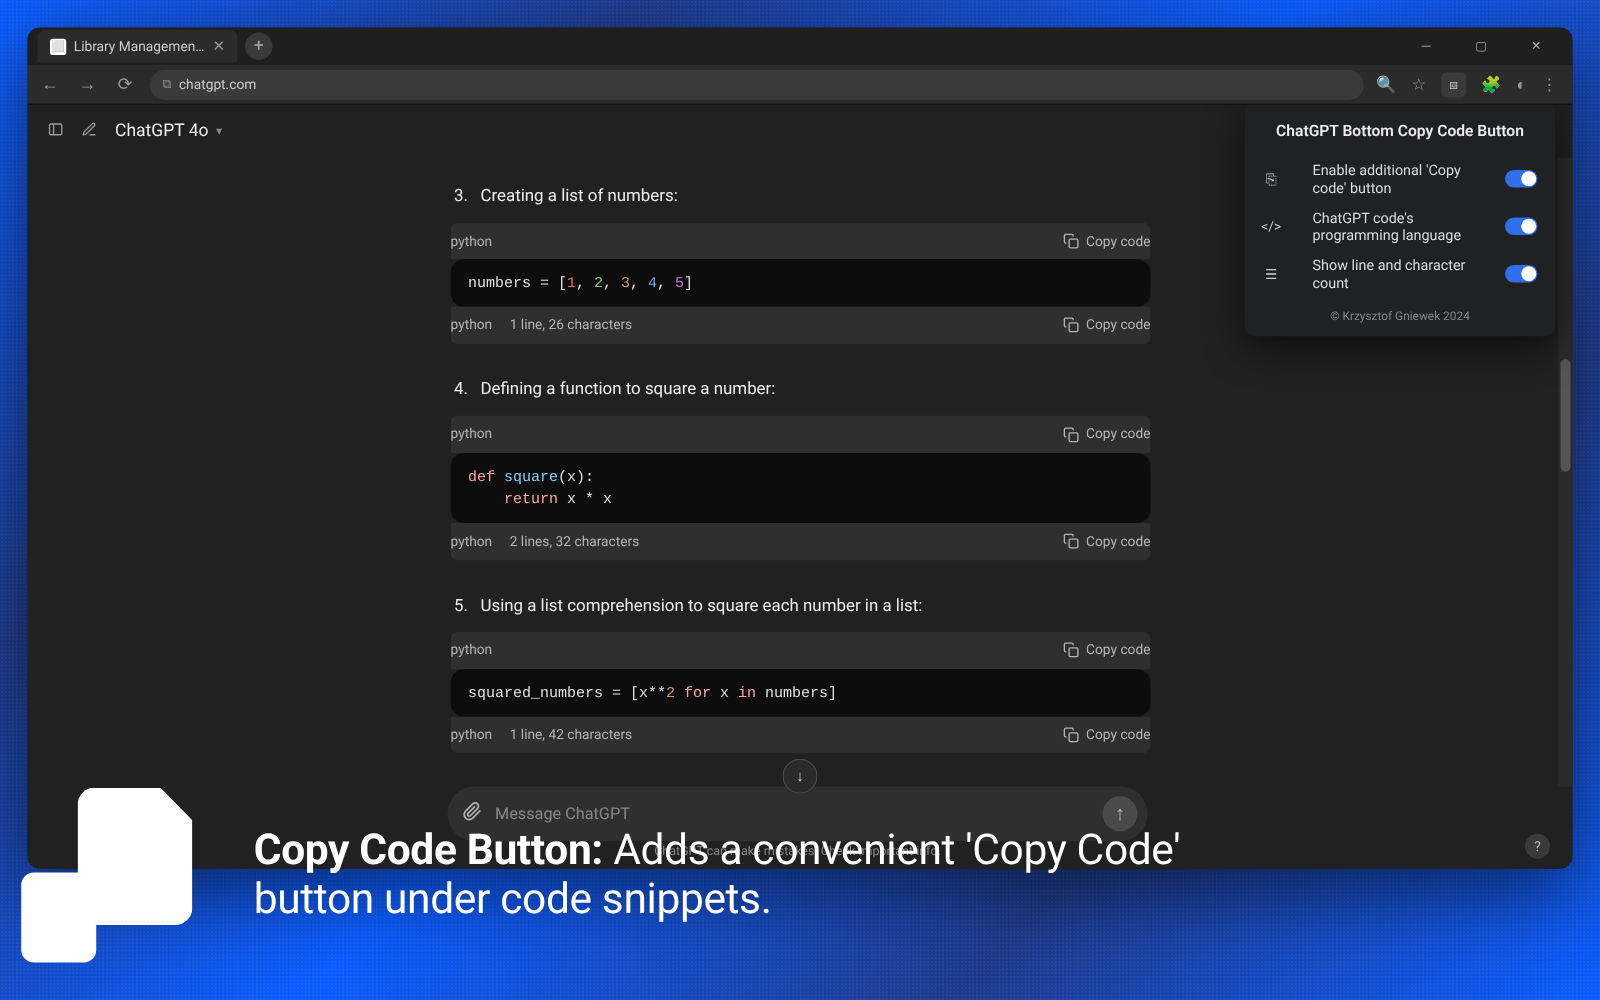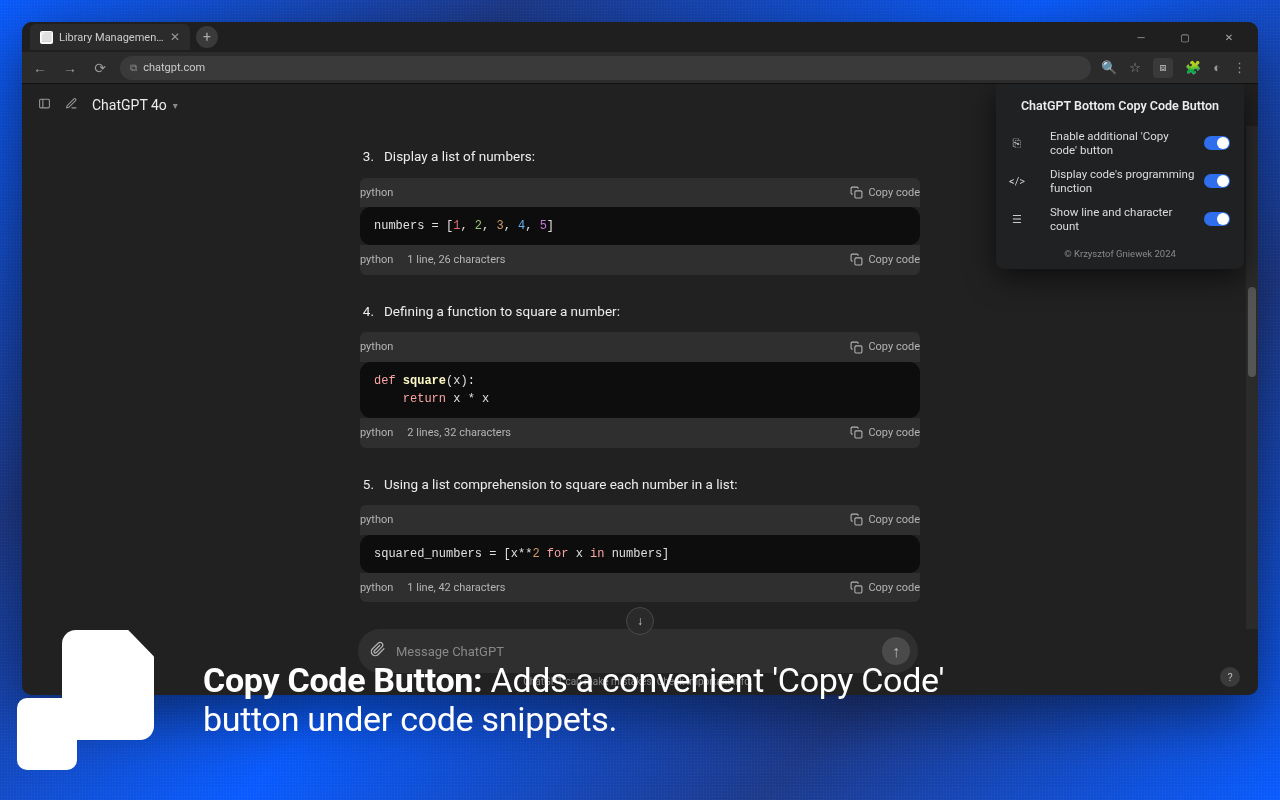--- a/index.html
+++ b/index.html
@@ -53,21 +53,21 @@
   .desc { flex:1; color:#ececec;}
 
   .codeblock { margin:10px 0 26px 0; border-radius:6px; overflow:hidden; font-size:11px;}
   .cb-top, .cb-bot { display:flex; align-items:center; background:#2f2f2f; padding:6px 0; color:#b4b4b4; font-size:11px;}
   .cb-lang { color:#b4b4b4;}
   .cb-stats { margin-left:14px; color:#b4b4b4;}
   .copy-btn { margin-left:auto; display:flex; align-items:center; gap:5px; color:#b4b4b4; cursor:pointer; font-size:11px;}
   .copy-btn svg { width:12px;height:12px;}
   .cb-body { background:#0d0d0d; padding:10px 14px; font-family: "Courier New", monospace; font-size:12px; line-height:1.5; color:#e0e0e0; white-space:pre;border-radius:11px;}
   .tok-kw { color:#fca5a5;}
-  .tok-fn { color:#fef9c3;font-weight:bold;}
+  .tok-fn { color:#7dd3fc;}
   .tok-lit1 { color:#e06c75;}
   .tok-lit2 { color:#98c379;}
   .tok-lit3 { color:#d19a66;}
   .tok-lit4 { color:#61afef;}
   .tok-lit5 { color:#c678dd;}
 
   .scroll-down { position:absolute; bottom:60px; left:50%; transform:translateX(-50%); width:28px; height:28px; border-radius:14px; border:1px solid #4a4a4a; background:#2a2a2a; display:flex;align-items:center;justify-content:center;color:#ccc;font-size:12px;cursor:pointer;}
 
   .composer { padding:0 16px 8px 12px;}
   .input-row { width:560px; margin:0 auto; background:#2f2f2f; border-radius:22px; height:44px; display:flex;align-items:center; padding:0 8px 0 12px; gap:10px;}
@@ -169,21 +169,21 @@
           <span>KR</span>
         </div>
       </div>
     </div>
 
     <div class="content">
       <div class="chat" id="chat-list">
           <div>
     <div class="item">
       <span class="num">3.</span>
-      <span class="desc">Display a list of numbers:</span>
+      <span class="desc">Creating a list of numbers:</span>
     </div>
     <div class="codeblock">
       <div class="cb-top">
         <span class="cb-lang">python</span>
         <span class="copy-btn">
                   <svg class="icon" viewBox="0 0 24 24">
                     <rect x="9" y="9" width="13" height="13" rx="2"></rect>
                     <path d="M5 15H4a2 2 0 0 1-2-2V4a2 2 0 0 1 2-2h9a2 2 0 0 1 2 2v1"></path>
                   </svg>
                   <span>Copy code</span>
@@ -287,21 +287,21 @@
 
     <div class="ext-popup">
       <div class="ext-title">ChatGPT Bottom Copy Code Button</div>
       <div class="ext-row">
         <span class="ico">⎘</span>
         <span class="lbl">Enable additional 'Copy code' button</span>
         <div class="toggle"></div>
       </div>
       <div class="ext-row">
         <span class="ico">&lt;/&gt;</span>
-        <span class="lbl">Display code's programming function</span>
+        <span class="lbl">ChatGPT code's programming language</span>
         <div class="toggle"></div>
       </div>
       <div class="ext-row">
         <span class="ico">☰</span>
         <span class="lbl">Show line and character count</span>
         <div class="toggle"></div>
       </div>
       <div class="ext-foot">© Krzysztof Gniewek 2024</div>
     </div>
 

